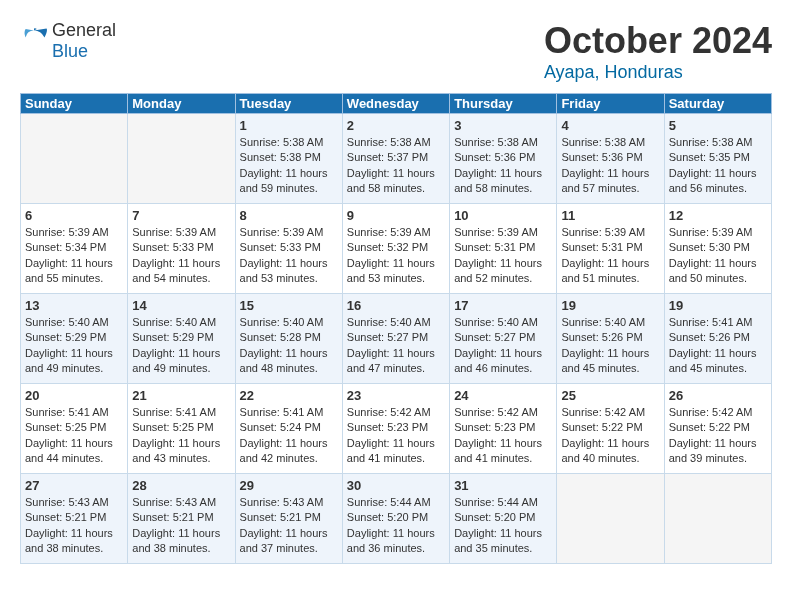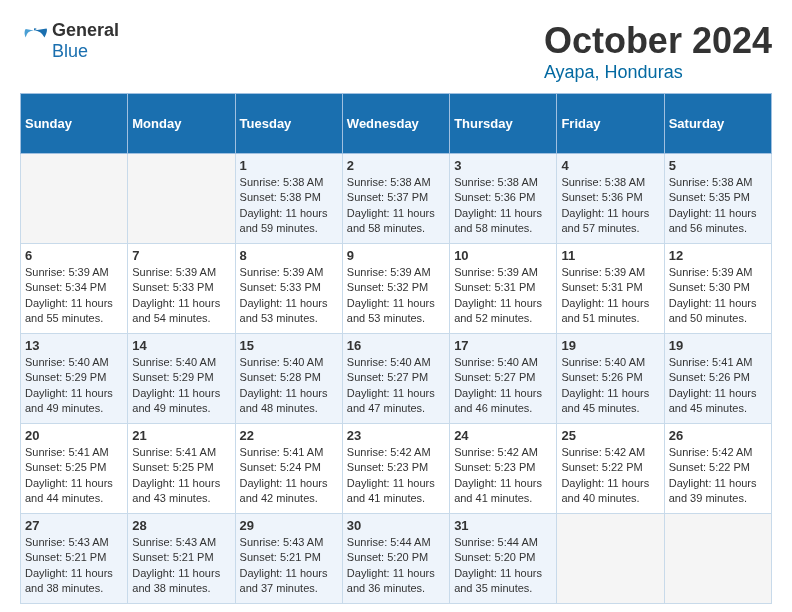--- a/index.html
+++ b/index.html
@@ -40,21 +40,21 @@
     table {
       width: 100%;
       border-collapse: collapse;
       table-layout: fixed;
     }
     thead tr th {
       background-color: #1a6faf;
       color: #fff;
       font-size: 13px;
       font-weight: bold;
-      padding: 22px 4px;
+      padding: 2px 4px;
       text-align: left;
       border: 1px solid #a0c0e0;
     }
     tbody tr td {
       vertical-align: top;
       border: 1px solid #c8daea;
       padding: 4px;
       font-size: 11px;
       color: #333;
       height: 90px;
@@ -86,21 +86,21 @@
 <body>
 
 <div class="header">
   <div class="logo">
     <svg class="logo-icon" viewBox="0 0 40 40" xmlns="http://www.w3.org/2000/svg">
       <path d="M20 5 Q30 5 35 15 Q40 5 38 2" fill="#1a6faf"></path>
       <path d="M20 5 Q10 5 8 15 Q5 8 8 3" fill="#4a9fd4"></path>
       <path d="M20 5 L20 2 Q22 1 24 3" fill="#1a6faf"></path>
     </svg>
     <div>
-      <span style="font-size:18px;font-weight:bold;color:#333;">General</span><br>
+      <span style="font-size:18px;font-weight:normal;color:#333;">General</span><br>
       <span style="font-size:18px;font-weight:normal;color:#1a6faf;">Blue</span>
     </div>
   </div>
   <div class="title-block">
     <div class="month-title">October 2024</div>
     <div class="location-title">Ayapa, Honduras</div>
   </div>
 </div>
 
 <table>

